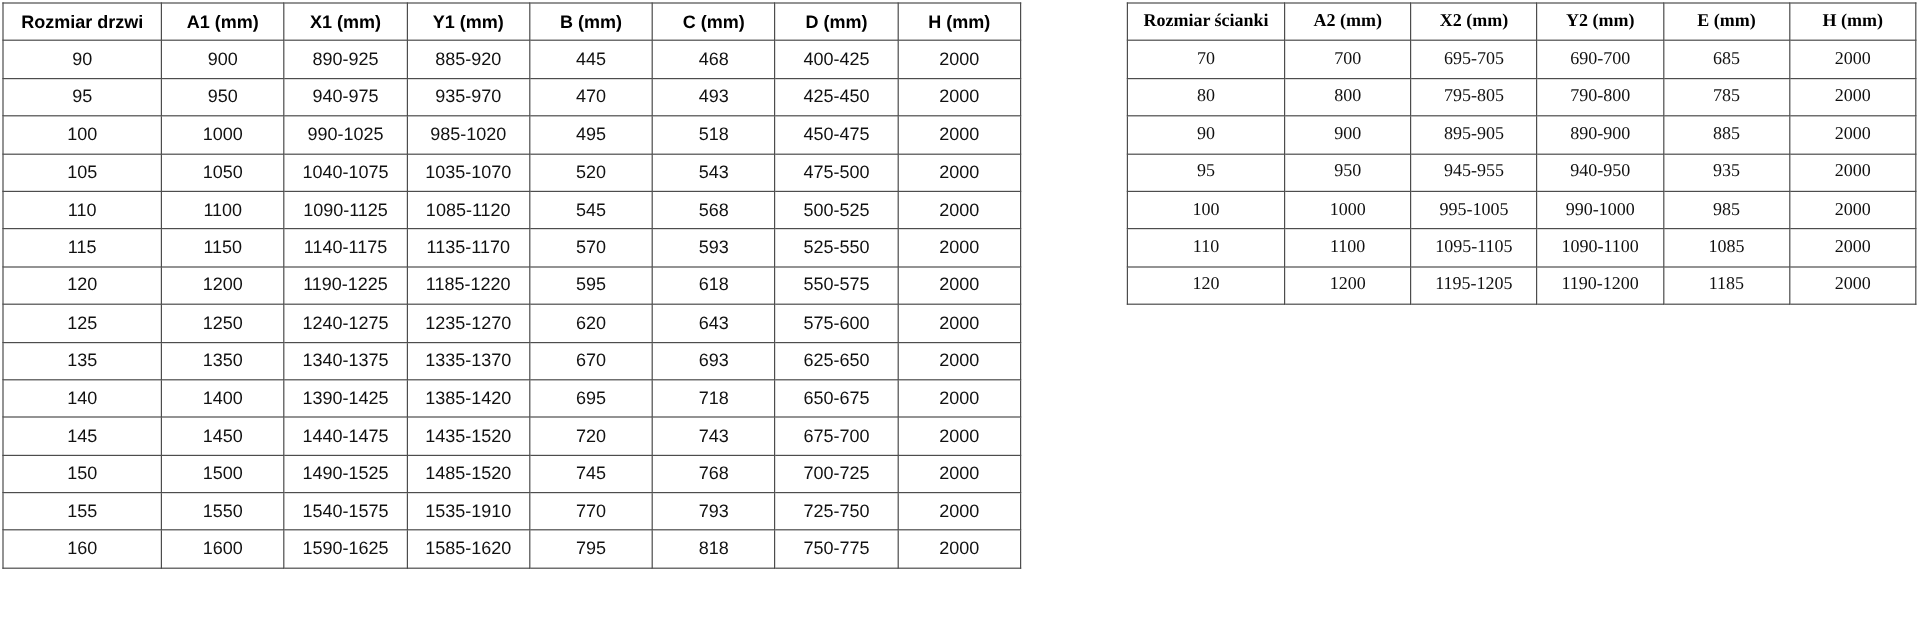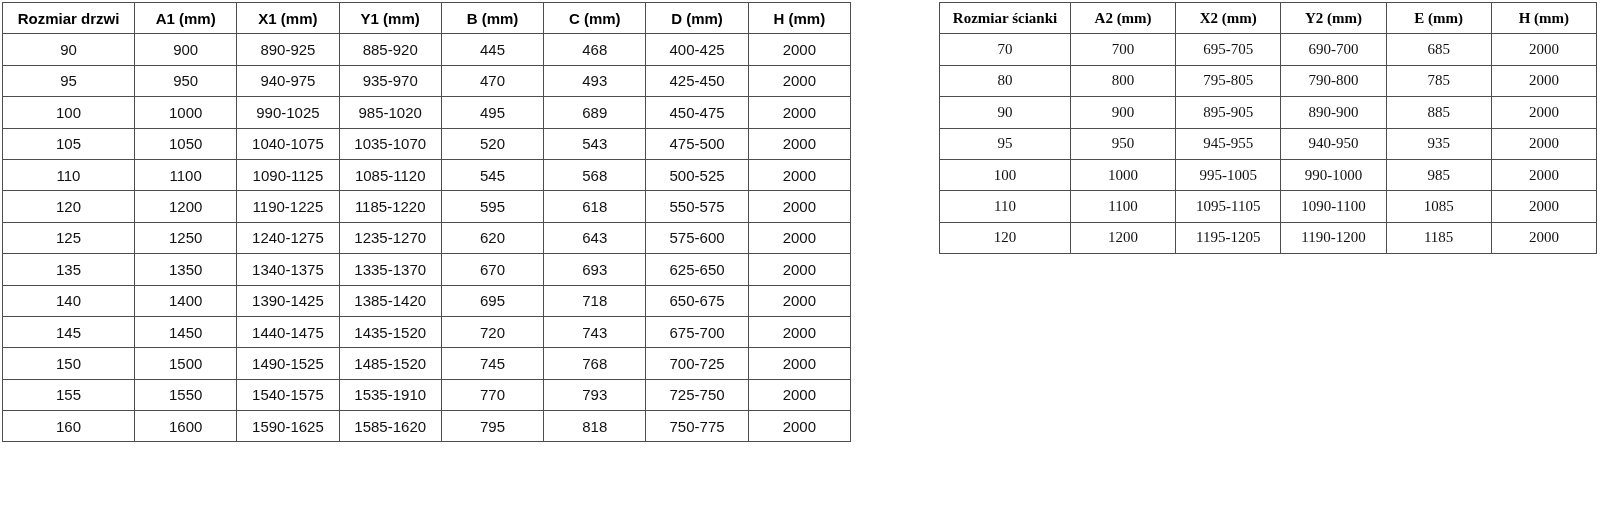--- a/index.html
+++ b/index.html
@@ -95,21 +95,21 @@
           <td>493</td>
           <td>425-450</td>
           <td>2000</td>
         </tr>
         <tr>
           <td>100</td>
           <td>1000</td>
           <td>990-1025</td>
           <td>985-1020</td>
           <td>495</td>
-          <td>689</td>
+          <td>518</td>
           <td>450-475</td>
           <td>2000</td>
         </tr>
         <tr>
           <td>105</td>
           <td>1050</td>
           <td>1040-1075</td>
           <td>1035-1070</td>
           <td>520</td>
           <td>543</td>
@@ -117,20 +117,30 @@
           <td>2000</td>
         </tr>
         <tr>
           <td>110</td>
           <td>1100</td>
           <td>1090-1125</td>
           <td>1085-1120</td>
           <td>545</td>
           <td>568</td>
           <td>500-525</td>
+          <td>2000</td>
+        </tr>
+        <tr>
+          <td>115</td>
+          <td>1150</td>
+          <td>1140-1175</td>
+          <td>1135-1170</td>
+          <td>570</td>
+          <td>593</td>
+          <td>525-550</td>
           <td>2000</td>
         </tr>
         <tr>
           <td>120</td>
           <td>1200</td>
           <td>1190-1225</td>
           <td>1185-1220</td>
           <td>595</td>
           <td>618</td>
           <td>550-575</td>

